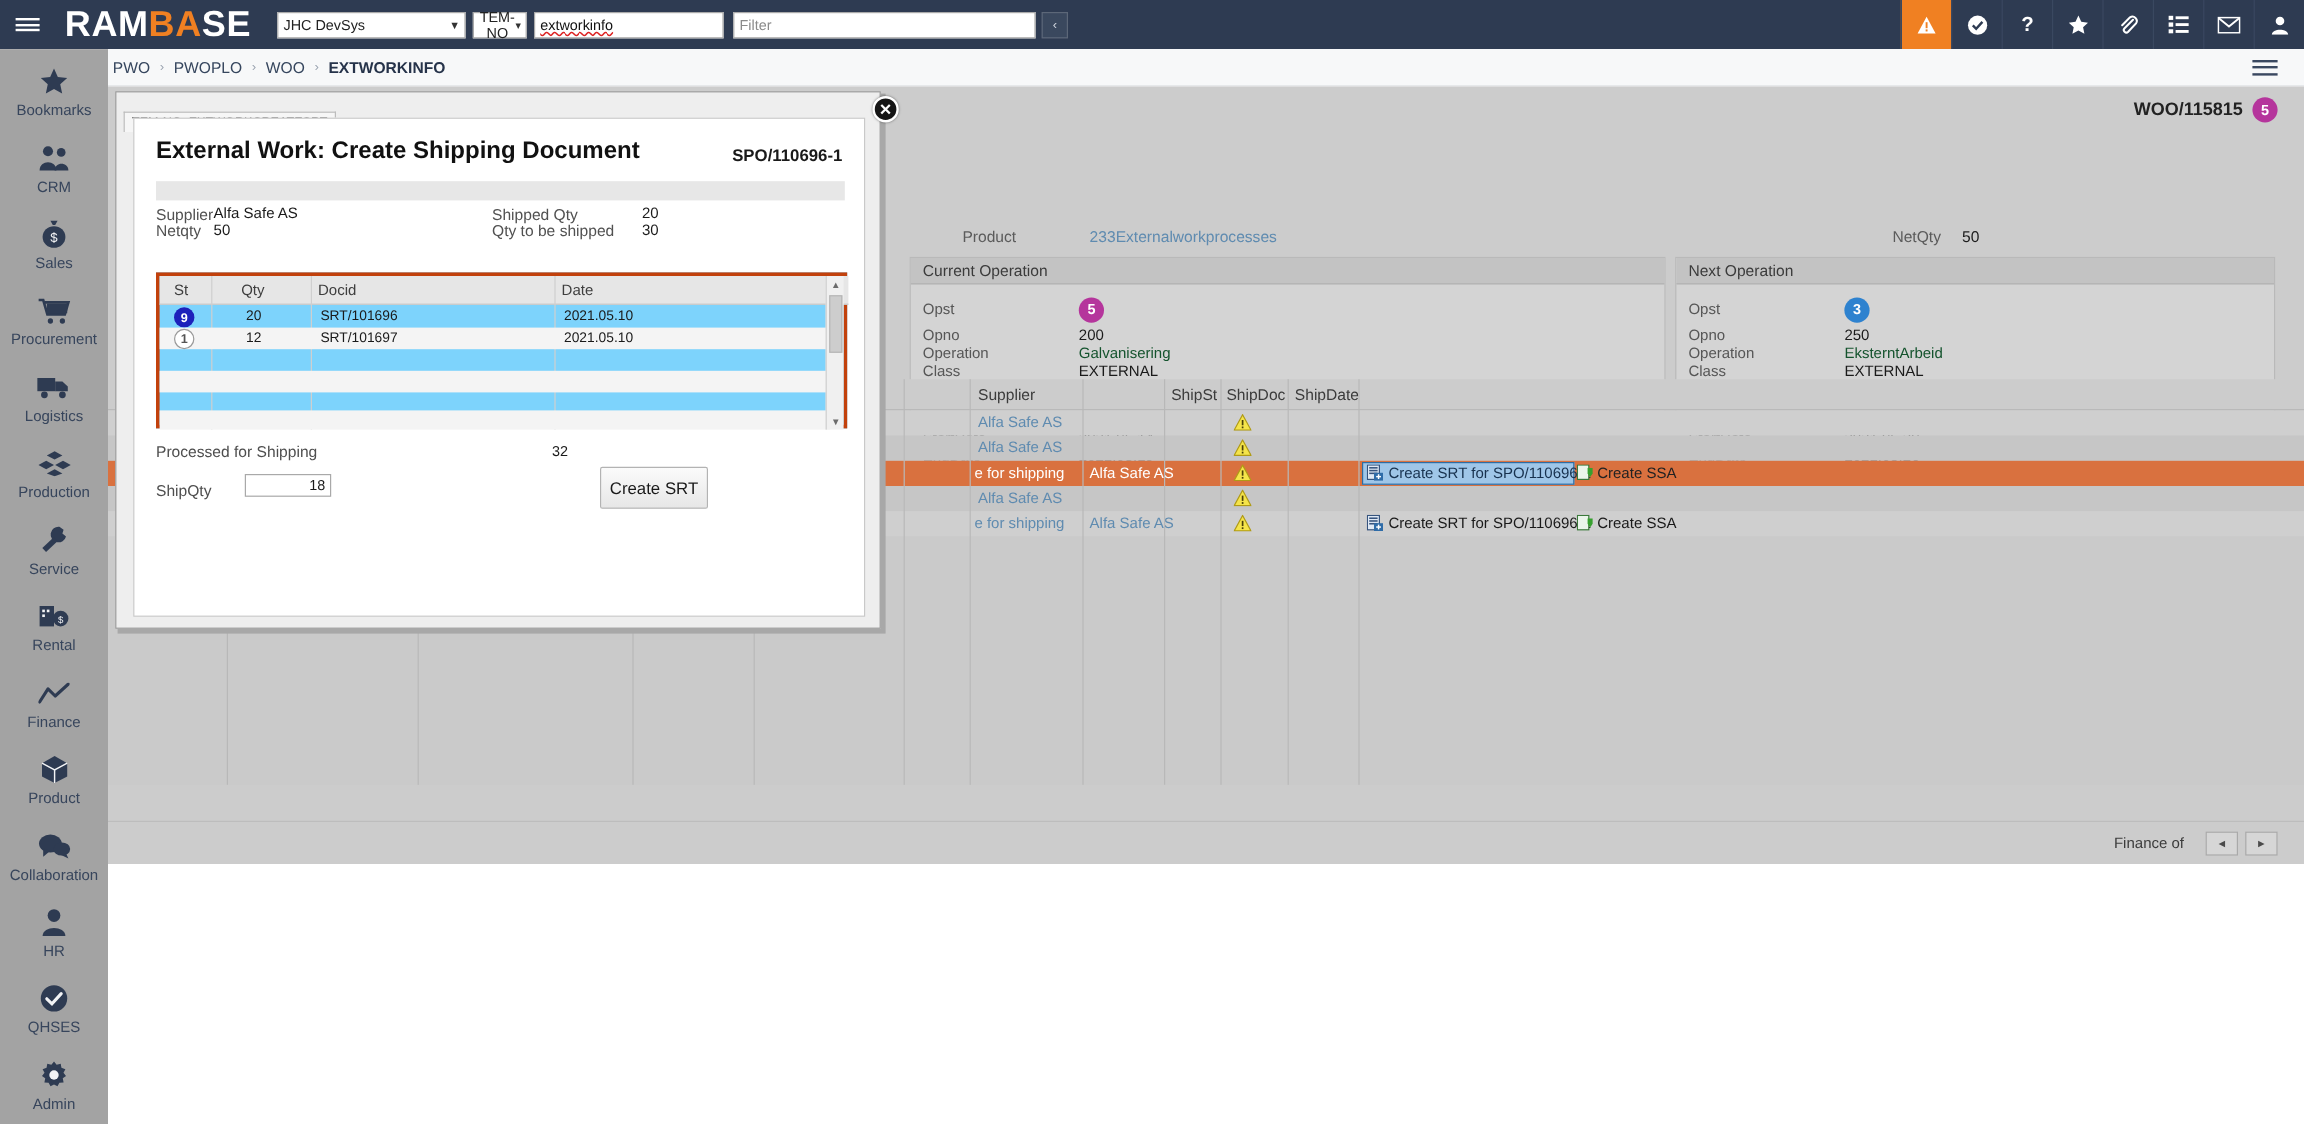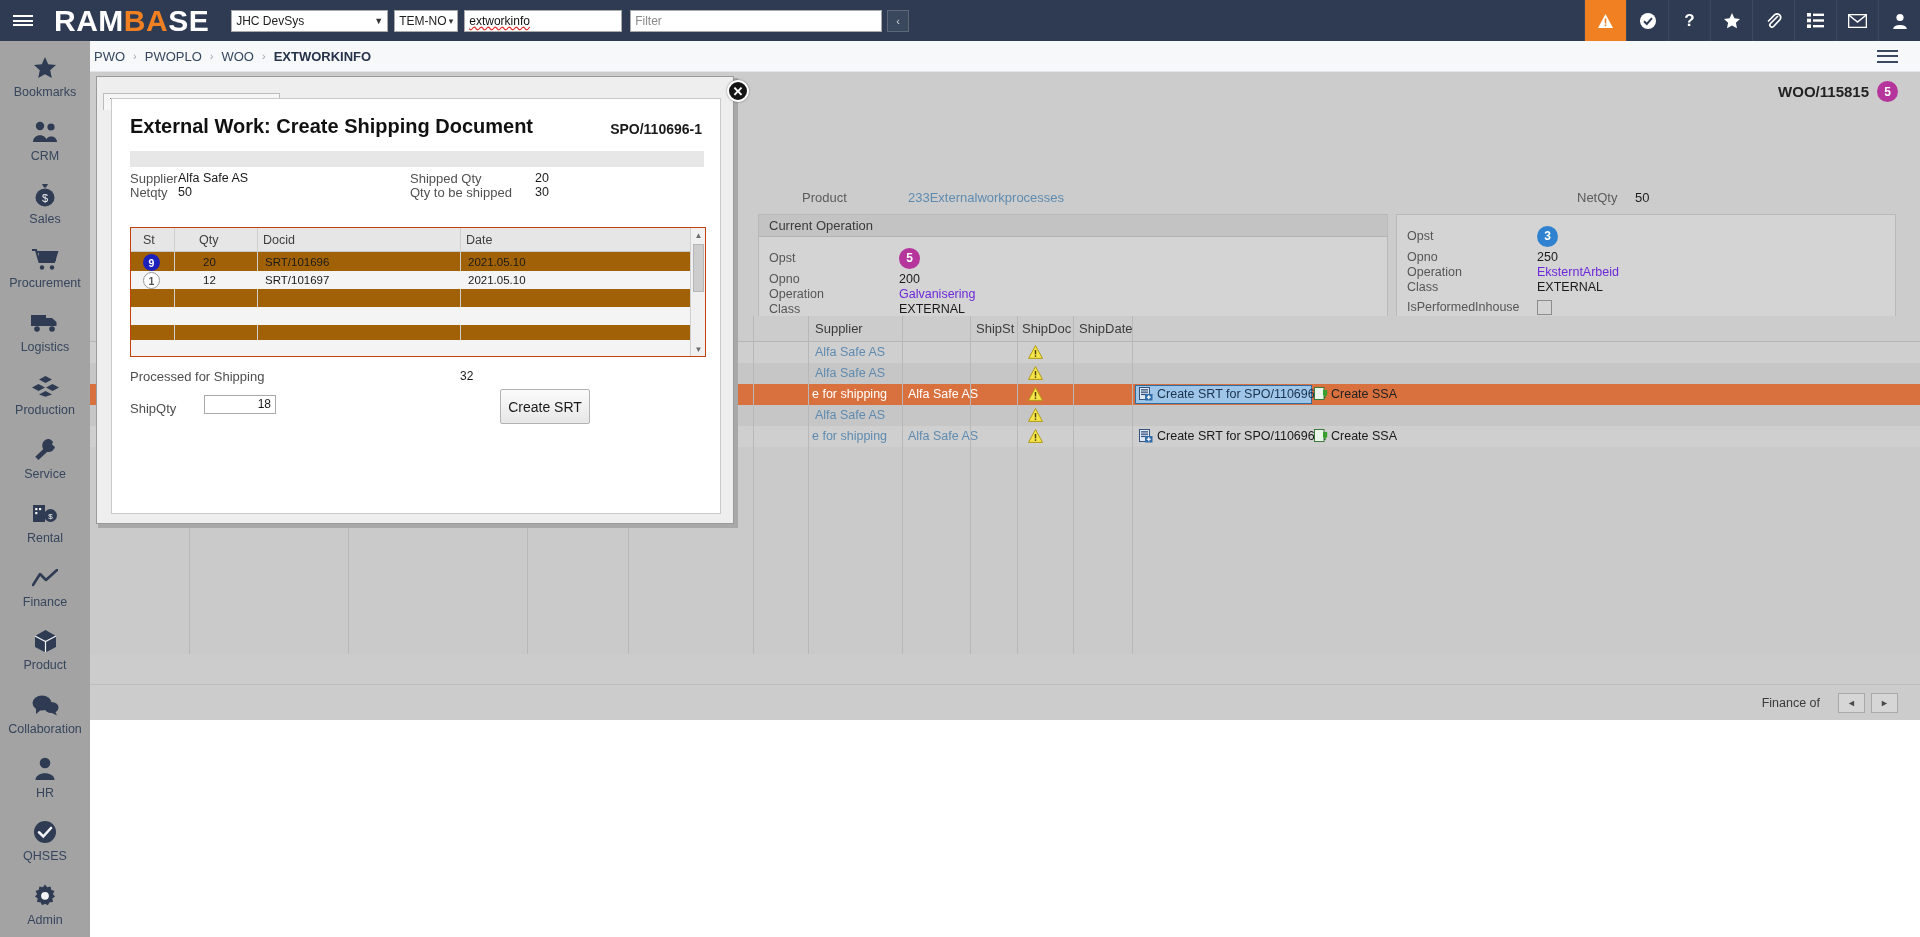--- a/index.html
+++ b/index.html
@@ -29,21 +29,21 @@
     position: relative;
   }
   #brand .accent { color: #f08022; }
 
   .hdr-select {
     height: 22px; width: 157px; background: #fff; border: 1px solid #aaa;
     font-size: 12px; color: #222; padding: 0 4px;
     display: flex; align-items: center; justify-content: space-between;
     margin-right: 6px; cursor: pointer;
   }
-  .hdr-select.small { width: 64px; }
+  .hdr-select.small { width: 45px; text-align: center; }
   .hdr-select .caret { font-size: 9px; color: #333; }
   .hdr-input {
     height: 22px; width: 158px; background: #fff; border: 1px solid #aaa;
     font-size: 12px; color: #111; padding: 0 4px; line-height: 20px;
     margin-right: 8px;
   }
   .hdr-input.underline-red {
     text-decoration: underline; text-decoration-color:#d22; text-decoration-style: wavy;
   }
   .hdr-input.filter { width: 252px; color:#8a8a8a; margin-right:5px; }
@@ -125,21 +125,21 @@
   }
   .panel-hdr {
     height: 22px; background: #c3c3c3; border-bottom: 1px solid #b2b2b2;
     font-size: 13px; color: #3b3b3b; padding-left: 10px; line-height: 22px;
   }
   .panel-body { padding: 8px 0 0 10px; font-size: 12.5px; }
   .prow { display:flex; height: 15px; align-items:center; }
   .prow.tall { height: 26px; }
   .prow .pl { width: 130px; color: #565656; }
   .prow .pv { color:#1a1a1a; }
-  .prow .pv.link { color:#6d28d9; }
+  .prow .pv.link { color:#14532d; }
   .cbox { width: 15px; height:15px; background:#d4d4d4; border:1px solid #8d8d8d; }
 
   
   #bggrid { position:absolute; left: 0px; top: 244px; width: 1830px; height: 404px; }
   .gridhdr {
     position:absolute; left:0; top:0; height: 26px; width: 1830px;
     background:#cccccc; border-bottom:1px solid #b5b5b5;
   }
   .gcell { position:absolute; font-size:13px; color:#3b3b3b; line-height:26px; }
   .gvline { position:absolute; top:0; width:1px; background:#b8b8b8; }
@@ -198,21 +198,21 @@
   #modal-fields { position:absolute; left: 18px; top: 72px; width: 574px; font-size: 13px; }
   .mfrow { display:flex; height: 14px; align-items:center; }
   .mf-l { width: 48px; color:#515151; }
   .mf-l2 { width: 125px; color:#515151; }
   .mf-v { color:#1a1a1a; font-size:12.5px; }
   #mf-left { position:absolute; left:0; top:0; width: 260px; }
   #mf-right { position:absolute; left: 280px; top:0; width: 300px; }
 
   #mgrid {
     position:absolute; left: 18px; top: 128px; width: 576px; height: 130px;
-    background:#a16207; border:1px solid #c2410c;
+    background:#7dd3fc; border:3px solid #c2410c;
   }
   #mgrid-hdr {
     position:absolute; left:0; top:0; width: 574px; height: 24px;
     background:#e6e6e6; border-bottom:1px solid #c6c6c6;
   }
   .mg-h { position:absolute; font-size:12.5px; color:#3e3e3e; line-height:24px; }
   .mg-v { position:absolute; top:0; width:1px; background:#cfcfcf; }
   .mg-row { position:absolute; left:0; width: 559px; height: 18px; }
   .mg-row.alt { background:#f4f4f4; }
   .mg-c { position:absolute; font-size:11.5px; color:#1a1a1a; line-height:18px; }
@@ -548,20 +548,21 @@
             <span class="pv">2021.05.14</span>
           </div>
           <div class="prow">
             <span class="pl">EndDate</span>
             <span class="pv">2021.05.19</span>
           </div>
         </div>
       </div>
 
       <div class="panel" style="left:1306px; top:142px; width:500px; height:145px;">
+        <div class="panel-hdr">Next Operation</div>
         <div class="panel-body">
           <div class="prow tall">
             <span class="pl">Opst</span>
             <span class="badge-circle badge-blue">3</span>
           </div>
           <div class="prow">
             <span class="pl">Opno</span>
             <span class="pv">250</span>
           </div>
           <div class="prow">

